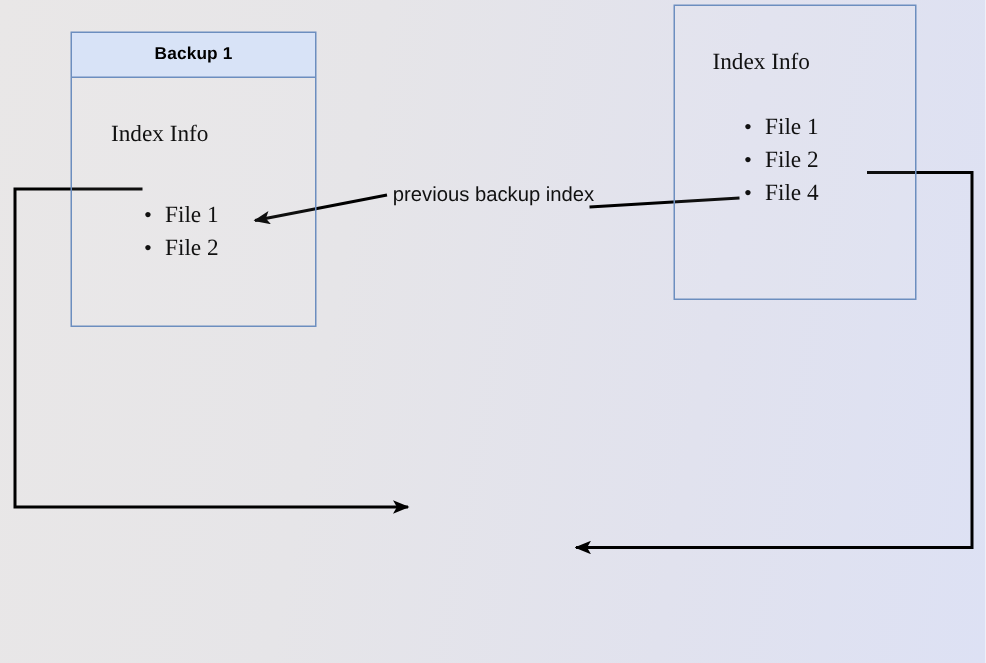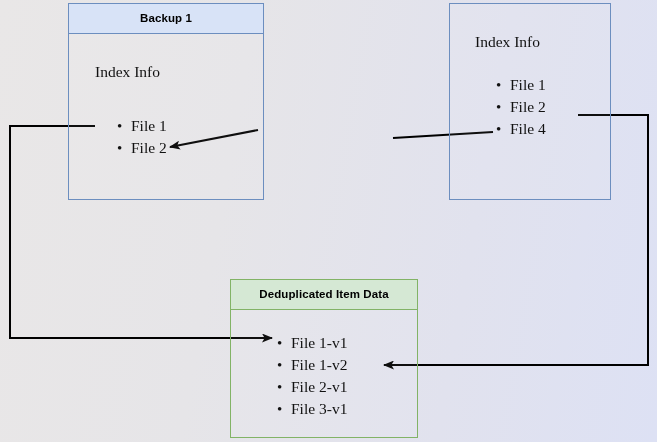--- a/index.html
+++ b/index.html
@@ -120,21 +120,21 @@
     <g>
       <path d="M 578,115 L 648,115 L 648,365 L 384,365" fill="none" stroke="#000000" stroke-width="2" marker-end="url(#arrowEnd)"></path>
     </g>
 
     <g>
       <path d="M 493,132 L 393,138" fill="none" stroke="#000000" stroke-width="2"></path>
       <path d="M 258,130 L 170,147" fill="none" stroke="#000000" stroke-width="2" marker-end="url(#arrowEnd)"></path>
     </g>
   </svg>
 
-  <div class="box box-blue" style="left:47px; top:3px; width:196px; height:197px;margin-left:21px;">
+  <div class="box box-blue" style="left:47px; top:21px; width:164px; height:197px;">
     <div class="box-header header-blue">Backup 1</div>
     <div class="box-body">
       <div class="index-title" style="left:26px; top:29px;">Index Info</div>
       <ul class="file-list" style="left:48px; top:81px;">
         <li>File 1</li>
         <li>File 2</li>
       </ul>
     </div>
   </div>
 
@@ -142,28 +142,18 @@
     <div class="box-body">
       <div class="index-title" style="left:25px; top:29px;">Index Info</div>
       <ul class="file-list" style="left:46px; top:70px;">
         <li>File 1</li>
         <li>File 2</li>
         <li>File 4</li>
       </ul>
     </div>
   </div>
 
-  <div class="box box-green" style="left:230px; top:279px; width:188px; height:159px;">
-    <div class="box-header header-green">Deduplicated Item Data</div>
-    <div class="box-body">
-      <ul class="file-list" style="left:46px; top:22px;">
-        <li>File 1-v1</li>
-        <li>File 1-v2</li>
-        <li>File 2-v1</li>
-        <li>File 3-v1</li>
-      </ul>
-    </div>
-  </div>
 
   <div class="center-label" style="left:254px; top:121px; width:150px;">
+    <div>previous backup index</div>
   </div>
 
 </div>
 
 </body></html>

